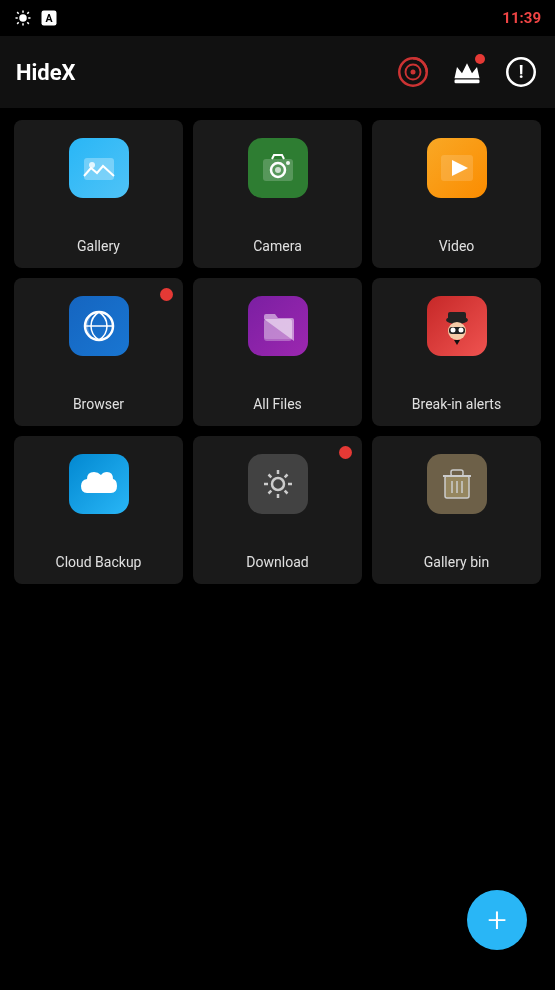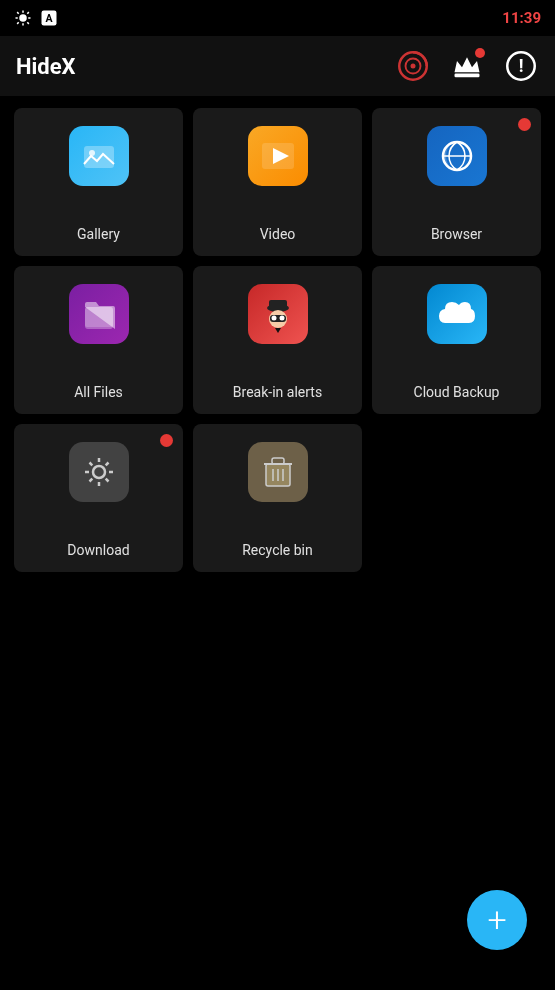--- a/index.html
+++ b/index.html
@@ -28,21 +28,21 @@
       gap: 8px;
     }
     .status-bar-right {
       font-size: 15px;
       font-weight: bold;
       color: #ef4444;
     }
 
     
     .header {
-      height: 60px;
+      height: 72px;
       background: #111;
       display: flex;
       align-items: center;
       justify-content: space-between;
       padding: 0 16px;
     }
     .header-title {
       font-size: 22px;
       font-weight: bold;
       color: #fff;
@@ -232,20 +232,32 @@
     <div class="app-icon icon-gallery">
       <svg width="36" height="36" viewBox="0 0 36 36" fill="none">
         <rect x="3" y="8" width="30" height="22" rx="3" fill="white" fill-opacity="0.3"></rect>
         <circle cx="11" cy="15" r="3" fill="white" fill-opacity="0.8"></circle>
         <path d="M3 26 L10 18 L16 23 L22 16 L33 26" stroke="white" stroke-width="2" fill="none"></path>
       </svg>
     </div>
     <span class="grid-item-label">Gallery</span>
   </div>
 
+  <div class="grid-item">
+    <div class="app-icon icon-camera">
+      <svg width="38" height="38" viewBox="0 0 38 38" fill="none">
+        <rect x="4" y="10" width="30" height="22" rx="3" fill="white" fill-opacity="0.2"></rect>
+        <path d="M13 10 L15 6 L23 6 L25 10" stroke="white" stroke-width="2" fill="none"></path>
+        <circle cx="19" cy="21" r="7" stroke="white" stroke-width="2.5" fill="none"></circle>
+        <circle cx="19" cy="21" r="3" fill="white" fill-opacity="0.7"></circle>
+        <circle cx="29" cy="14" r="2" fill="white" fill-opacity="0.9"></circle>
+      </svg>
+    </div>
+    <span class="grid-item-label">Camera</span>
+  </div>
 
   <div class="grid-item">
     <div class="app-icon icon-video">
       <svg width="38" height="38" viewBox="0 0 38 38" fill="none">
         <rect x="3" y="6" width="32" height="26" rx="3" fill="white" fill-opacity="0.15"></rect>
         <polygon points="14,11 30,19 14,27" fill="white"></polygon>
       </svg>
     </div>
     <span class="grid-item-label">Video</span>
   </div>
@@ -329,20 +341,20 @@
     <div class="app-icon icon-recycle">
       <svg width="38" height="40" viewBox="0 0 38 40" fill="none">
         <rect x="7" y="12" width="24" height="22" rx="2" fill="#b0a070" fill-opacity="0.6" stroke="#ccc" stroke-width="1.5"></rect>
         <line x1="5" y1="12" x2="33" y2="12" stroke="#ccc" stroke-width="2"></line>
         <rect x="13" y="6" width="12" height="6" rx="2" stroke="#ccc" stroke-width="1.5" fill="none"></rect>
         <line x1="14" y1="17" x2="14" y2="29" stroke="#ccc" stroke-width="1.5"></line>
         <line x1="19" y1="17" x2="19" y2="29" stroke="#ccc" stroke-width="1.5"></line>
         <line x1="24" y1="17" x2="24" y2="29" stroke="#ccc" stroke-width="1.5"></line>
       </svg>
     </div>
-    <span class="grid-item-label">Recycle bin</span>
+    <span class="grid-item-label">Gallery bin</span>
   </div>
 
 </div>
 
 <div class="fab">
   <span class="fab-plus">+</span>
 </div>
 
 </body></html>

